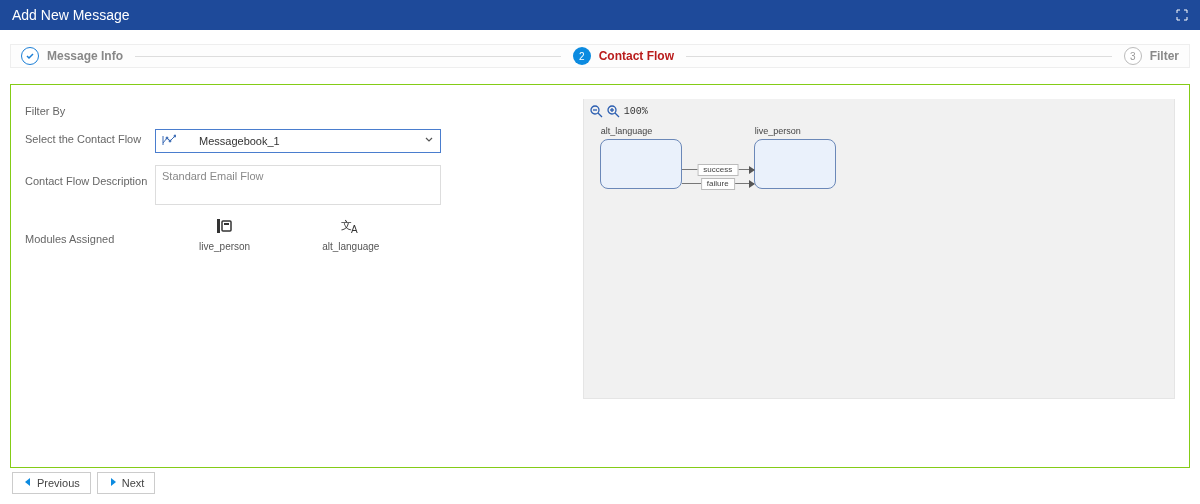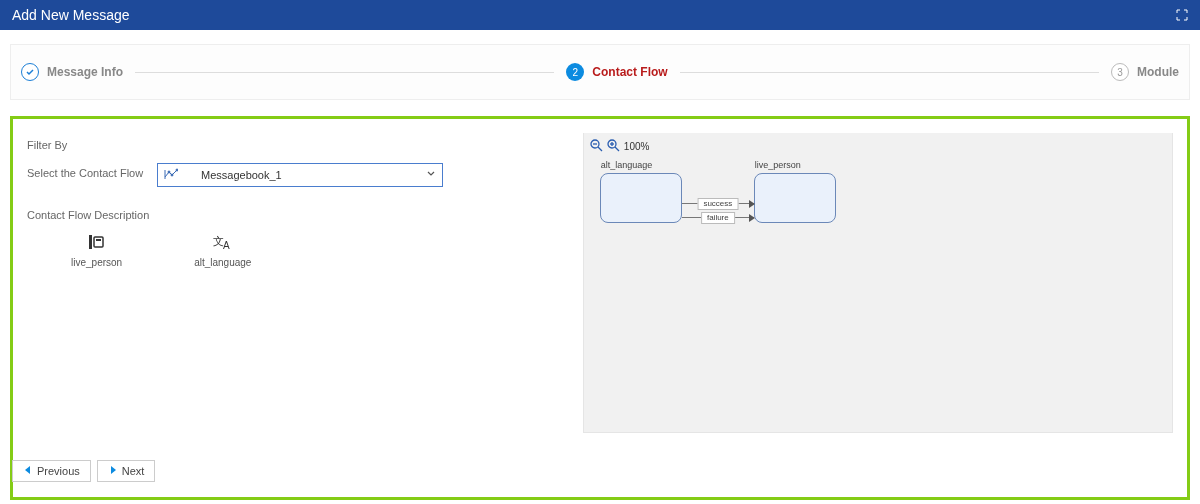--- a/index.html
+++ b/index.html
@@ -21,21 +21,21 @@
       display: flex;
       align-items: center;
       justify-content: space-between;
     }
     .header-title { font-size: 14px; font-weight: 500; }
     .expand-icon { cursor: pointer; display: inline-flex; }
     .wizard-bar {
       margin: 14px 10px 16px 10px;
       background: #fdfdfd;
       border: 1px solid #eee;
-      height: 56px;
+      height: 24px;
       display: flex;
       align-items: center;
       padding: 0 10px;
     }
     .step {
       display: flex;
       align-items: center;
       gap: 8px;
     }
     .step .circle {
@@ -45,21 +45,21 @@
     }
     .step.done .circle { border: 1.5px solid #1c7fd6; color: #1c7fd6; background: #fff; }
     .step.active .circle { background: #0c8be0; color: #fff; }
     .step.pending .circle { border: 1.5px solid #bbb; color: #999; background: #fff; }
     .step .label { font-size: 12px; font-weight: 600; color: #888; }
     .step.active .label { color: #b91c1c; }
     .connector { flex: 1; height: 1px; background: #ddd; margin: 0 12px; }
 
     .content {
       margin: 10px;
-      border: 3px solid #84cc16;
+      border: 1px solid #84cc16;
       height: 384px;
       display: flex;
       padding: 12px 8px;
       background: #fff;
     }
     .left-col {
       width: 48%;
       padding: 4px 4px 4px 6px;
     }
     .form-row {
@@ -150,24 +150,25 @@
       border: 1px solid #e5e5e5;
       border-top: none;
       background: #f1f1f1;
       height: 300px;
       position: relative;
     }
     .zoom-bar {
       position: absolute;
       top: 6px; left: 6px;
       display: flex;
-      align-items: flex-end;
+      align-items: center;
       gap: 4px;
       font-size: 10px;
       color: #333;
+      font-family: Liberation Mono, monospace;
     }
     .zoom-bar .zicon { width: 13px; height: 13px; cursor: pointer; }
     .flow-canvas {
       position: absolute;
       top: 28px; left: 10px; right: 10px; bottom: 10px;
     }
     .node {
       position: absolute;
       width: 82px; height: 50px;
       background: #eaf1fb;
@@ -202,21 +203,21 @@
       background: #fff;
       border: 1px solid #bbb;
       font-size: 8px;
       padding: 0 5px;
       line-height: 10px;
       color: #444;
     }
 
     .footer {
       position: absolute;
-      bottom: 22px;
+      bottom: 10px;
       left: 12px;
       display: flex;
       gap: 6px;
     }
     .btn {
       border: 1px solid #ccc;
       background: #fff;
       height: 22px;
       padding: 0 10px;
       font-size: 11px;
@@ -253,21 +254,21 @@
     <span class="label">Message Info</span>
   </div>
   <div class="connector"></div>
   <div class="step active">
     <span class="circle">2</span>
     <span class="label">Contact Flow</span>
   </div>
   <div class="connector"></div>
   <div class="step pending">
     <span class="circle">3</span>
-    <span class="label">Module</span>
+    <span class="label">Filter</span>
   </div>
 </div>
 
 <div class="content">
   <div class="left-col">
 
     <div class="form-row">
       <div class="form-label">Filter By</div>
     </div>
 
@@ -291,23 +292,29 @@
             <svg width="10" height="10" viewBox="0 0 10 10">
                 <polyline points="2,3 5,6 8,3" fill="none" stroke="#555" stroke-width="1.2"></polyline>
               </svg>
           </span>
         </div>
       </div>
     </div>
 
     <div class="form-row">
       <div class="form-label" style="padding-top:10px">Contact Flow Description</div>
+      <div class="form-control-area">
+        <div class="desc-box">
+          <span>Standard Email Flow</span>
+        </div>
+      </div>
     </div>
 
     <div class="form-row modules-row">
+      <div class="form-label">Modules Assigned</div>
       <div class="form-control-area">
         <div class="module-list">
           <div class="module-item">
             <span class="micon">
               <svg width="20" height="18" viewBox="0 0 20 18" fill="#333">
                 <rect x="2" y="2" width="3" height="14"></rect>
                 <rect x="7" y="4" width="9" height="10" rx="1" fill="none" stroke="#333" stroke-width="1.5"></rect>
                 <rect x="9" y="6" width="5" height="2"></rect>
               </svg>
             </span>

